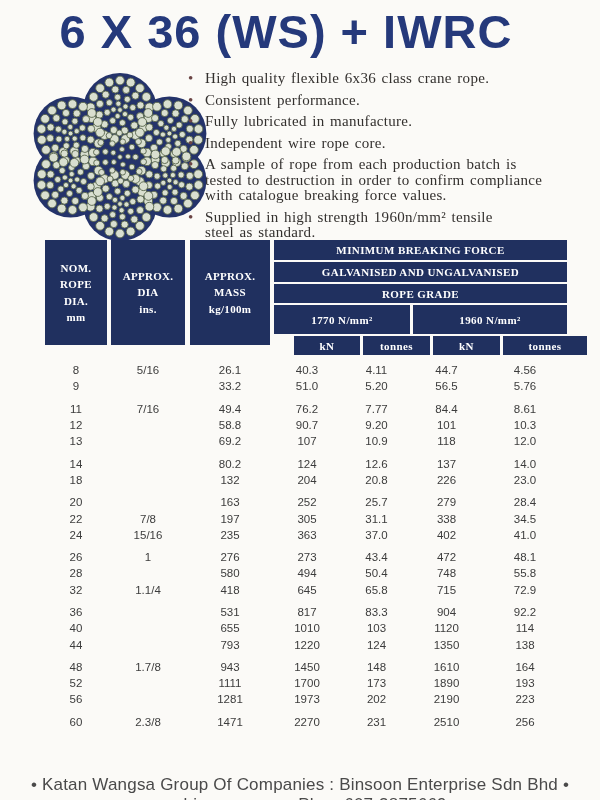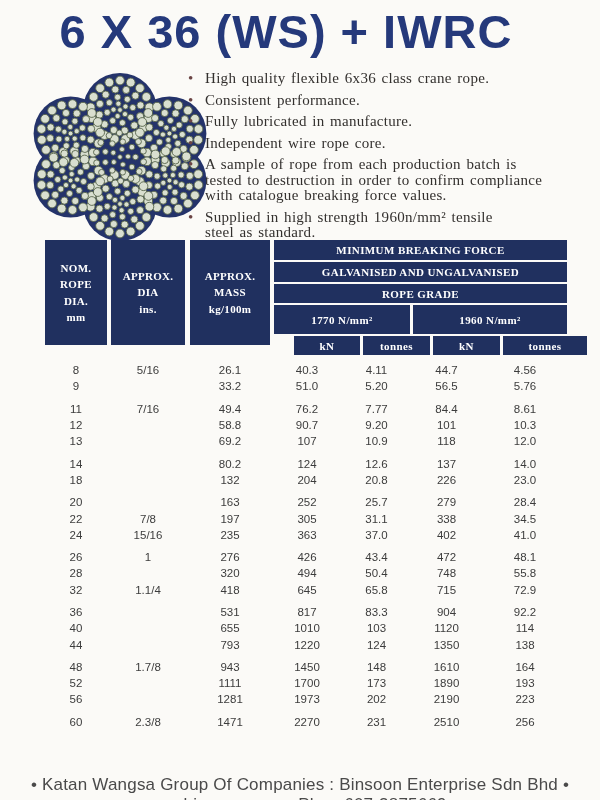--- a/index.html
+++ b/index.html
@@ -515,29 +515,29 @@
           <div class="tcell c4">37.0</div>
           <div class="tcell c5">402</div>
           <div class="tcell c6">41.0</div>
         </div>
       </div>
       <div class="rowgroup">
         <div class="trow">
           <div class="tcell c0">26</div>
           <div class="tcell c1">1</div>
           <div class="tcell c2">276</div>
-          <div class="tcell c3">426</div>
+          <div class="tcell c3">273</div>
           <div class="tcell c4">43.4</div>
           <div class="tcell c5">472</div>
           <div class="tcell c6">48.1</div>
         </div>
         <div class="trow">
           <div class="tcell c0">28</div>
           <div class="tcell c1"></div>
-          <div class="tcell c2">320</div>
+          <div class="tcell c2">580</div>
           <div class="tcell c3">494</div>
           <div class="tcell c4">50.4</div>
           <div class="tcell c5">748</div>
           <div class="tcell c6">55.8</div>
         </div>
         <div class="trow">
           <div class="tcell c0">32</div>
           <div class="tcell c1">1.1/4</div>
           <div class="tcell c2">418</div>
           <div class="tcell c3">645</div>

